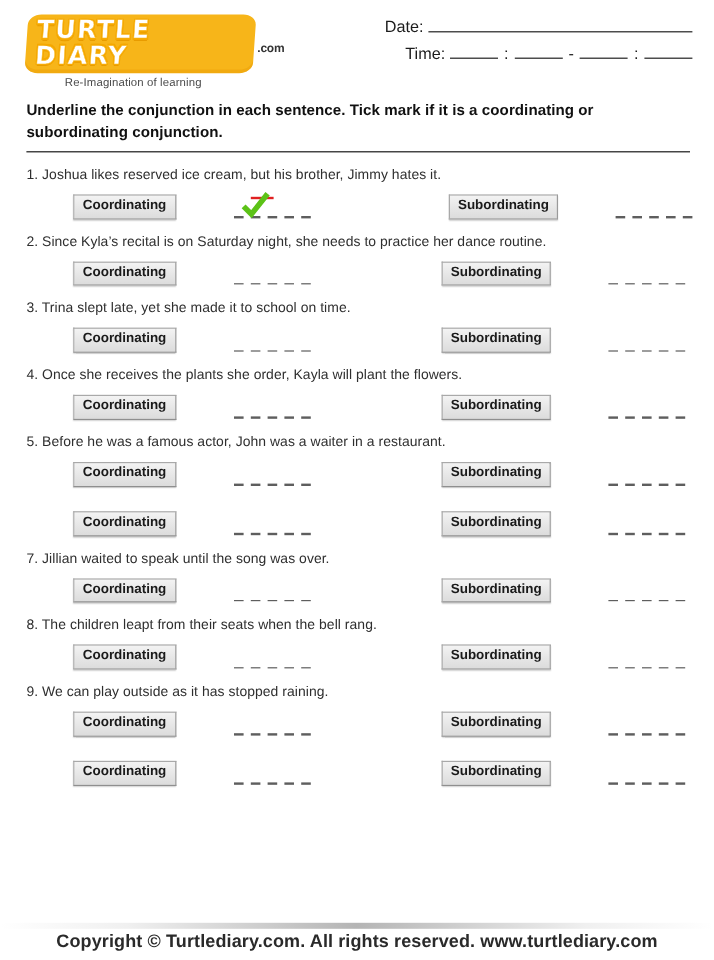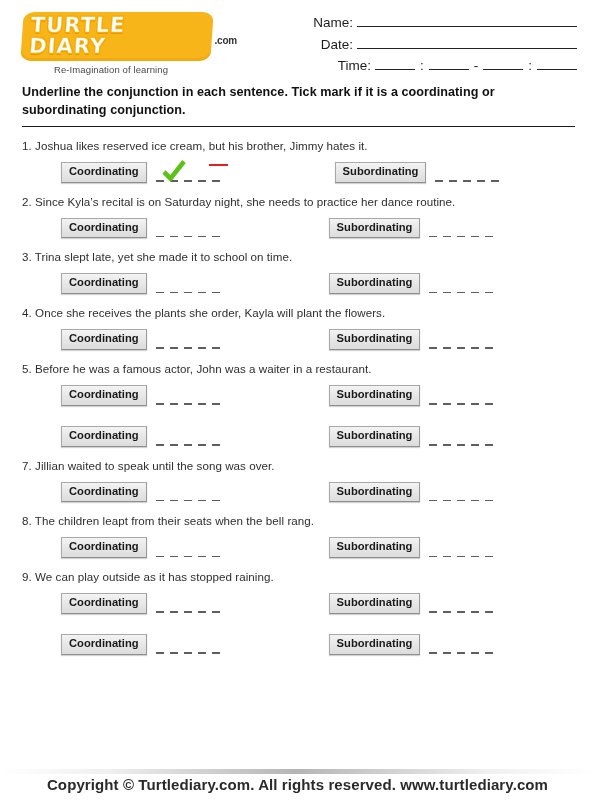--- a/index.html
+++ b/index.html
@@ -114,20 +114,21 @@
   .answers {
     display: flex;
     align-items: center;
     margin-top: 9px;
     padding-left: 39px;
   }
   .opt {
     display: flex;
     align-items: flex-end;
     position: relative;
+    gap: 39px;
   }
   .opt.second { margin-left: 109px; }
 
   .pill {
     font-size: 11.2px;
     font-weight: bold;
     color: #1a1a1a;
     background: linear-gradient(180deg, #f3f3f3 0%, #e6e6e6 55%, #dcdcdc 100%);
     border: 1px solid #a9a9a9;
     border-bottom-color: #8f8f8f;
@@ -195,24 +196,20 @@
   <div class="logo-block">
     <div class="logo-row">
       <span class="logo-word">TURTLE DIARY</span>
       <span class="logo-dotcom">.com</span>
     </div>
     <div class="logo-tagline">Re-Imagination of learning</div>
   </div>
 
   <div class="fields">
     <div class="field-row">
-      <span class="field-label">Name:</span>
-      <span class="blank-long"></span>
-    </div>
-    <div class="field-row">
       <span class="field-label">Date:</span>
       <span class="blank-long"></span>
     </div>
     <div class="field-row">
       <span class="field-label">Time:</span>
       <span class="blank-short"></span>
       <span class="time-sep">:</span>
       <span class="blank-short"></span>
       <span class="time-sep">-</span>
       <span class="blank-short"></span>

